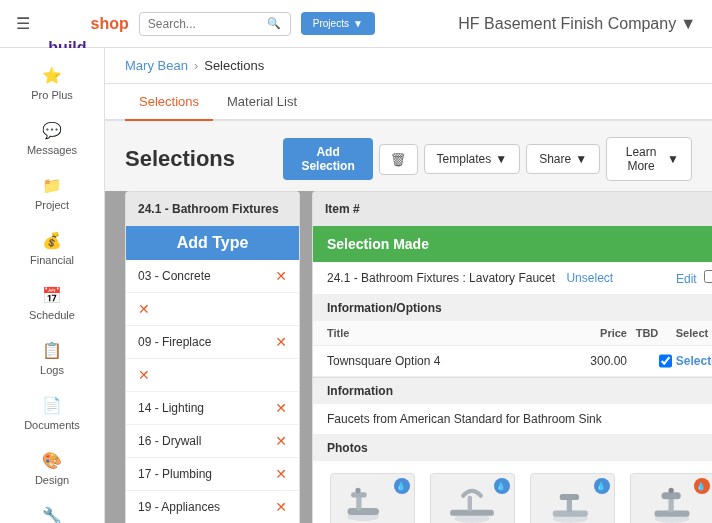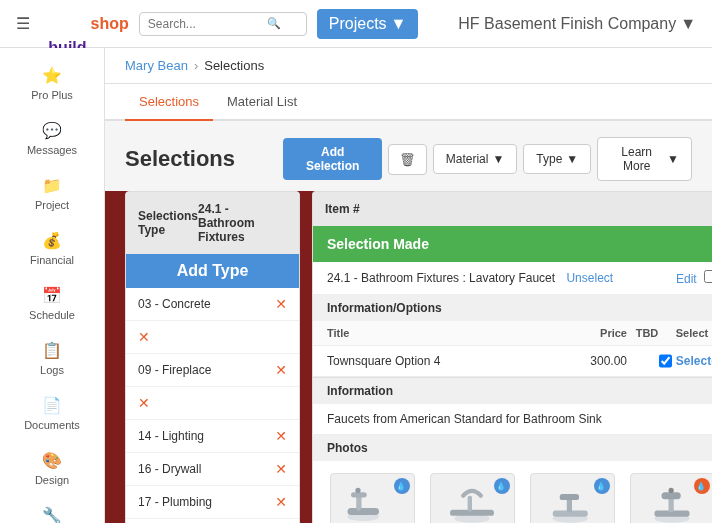--- a/index.html
+++ b/index.html
@@ -11,46 +11,46 @@
       border-bottom: 1px solid #ddd; padding: 0 16px; height: 48px;
       justify-content: space-between;
     }
     .header-left { display: flex; align-items: center; gap: 10px; }
     .logo { display: flex; align-items: center; gap: 4px; font-weight: bold; font-size: 16px; }
     .logo-build { color: #4c1d95; margin-top: 48px; }
     .logo-shop { color: #e85d2a; }
     .menu-icon { font-size: 16px; cursor: pointer; color: #555; margin-right: 8px; }
     .search-box {
       display: flex; border: 1px solid #ccc;
-      border-radius: 4px; padding: 4px 8px; background: #fff; width: 168px;
+      border-radius: 4px; padding: 4px 8px; background: #fff; width: 152px;
     }
     .search-box input { border: none; outline: none; font-size: 12px; width: 120px; }
     .search-icon { color: #999; font-size: 11px; }
     .projects-btn {
       background: #4a90d9; color: #fff; border: none; border-radius: 4px;
-      padding: 6px 12px; cursor: pointer; font-size: 16px; display: flex; align-items: center; gap: 4px;
+      padding: 6px 12px; cursor: pointer; font-size: 10px; display: flex; align-items: center; gap: 4px;
     }
     .header-right { font-size: 16px; color: #555; cursor: pointer; display: flex; align-items: center; gap: 4px; }
 
     
     .layout { display: flex; height: calc(100vh - 48px); }
     .sidebar {
       width: 105px; background: #fff; border-right: 1px solid #e0e0e0;
       display: flex; flex-direction: column; padding-top: 8px; flex-shrink: 0;
     }
     .sidebar-item {
       display: flex; flex-direction: column; align-items: center;
       padding: 10px 4px; cursor: pointer; color: #555; font-size: 11px; gap: 4px;
     }
     .sidebar-item.active { color: #e85d2a; }
     .sidebar-item.active .si-icon { color: #e85d2a; }
     .si-icon { font-size: 16px; color: #666; }
 
     
-    .main { flex: 1; overflow-y: auto; background: #7f1d1d; }
+    .main { flex: 1; overflow-y: auto; background: #a3a3a3; }
 
     
     .breadcrumb {
       background: #fff; padding: 10px 20px; border-bottom: 1px solid #e0e0e0;
       font-size: 13px; display: flex; align-items: center; gap: 6px;
     }
     .breadcrumb-link { color: #4a90d9; cursor: pointer; }
     .breadcrumb-sep { color: #999; }
     .breadcrumb-current { color: #333; font-weight: 500; }
 
@@ -267,40 +267,39 @@
         <span>Material List</span>
       </div>
     </div>
 
     <div class="page-header">
       <h1 class="page-title">Selections</h1>
       <div class="page-actions">
         <button class="btn-primary">Add Selection</button>
         <button class="btn-icon">🗑</button>
         <button class="btn-dropdown">
-          <span>Material</span>
+          <span>Templates</span>
           <span>▼</span>
         </button>
         <button class="btn-dropdown">
-          <span>Type</span>
+          <span>Share</span>
           <span>▼</span>
         </button>
         <button class="btn-dropdown">
           <span>Learn More</span>
           <span>▼</span>
         </button>
       </div>
     </div>
 
     <div class="content">
       <div class="selections-panel">
 
         <div class="left-panel">
           <div class="left-panel-header">
-            <span>Selections Type</span>
             <span>24.1 - Bathroom Fixtures</span>
           </div>
           <button class="add-type-btn">Add Type</button>
           <div class="type-list">
             <div class="type-item">
               <span>03 - Concrete</span>
               <span class="type-item-remove">✕</span>
             </div>
             <div class="type-item">
               <span class="type-item-remove">✕</span>

